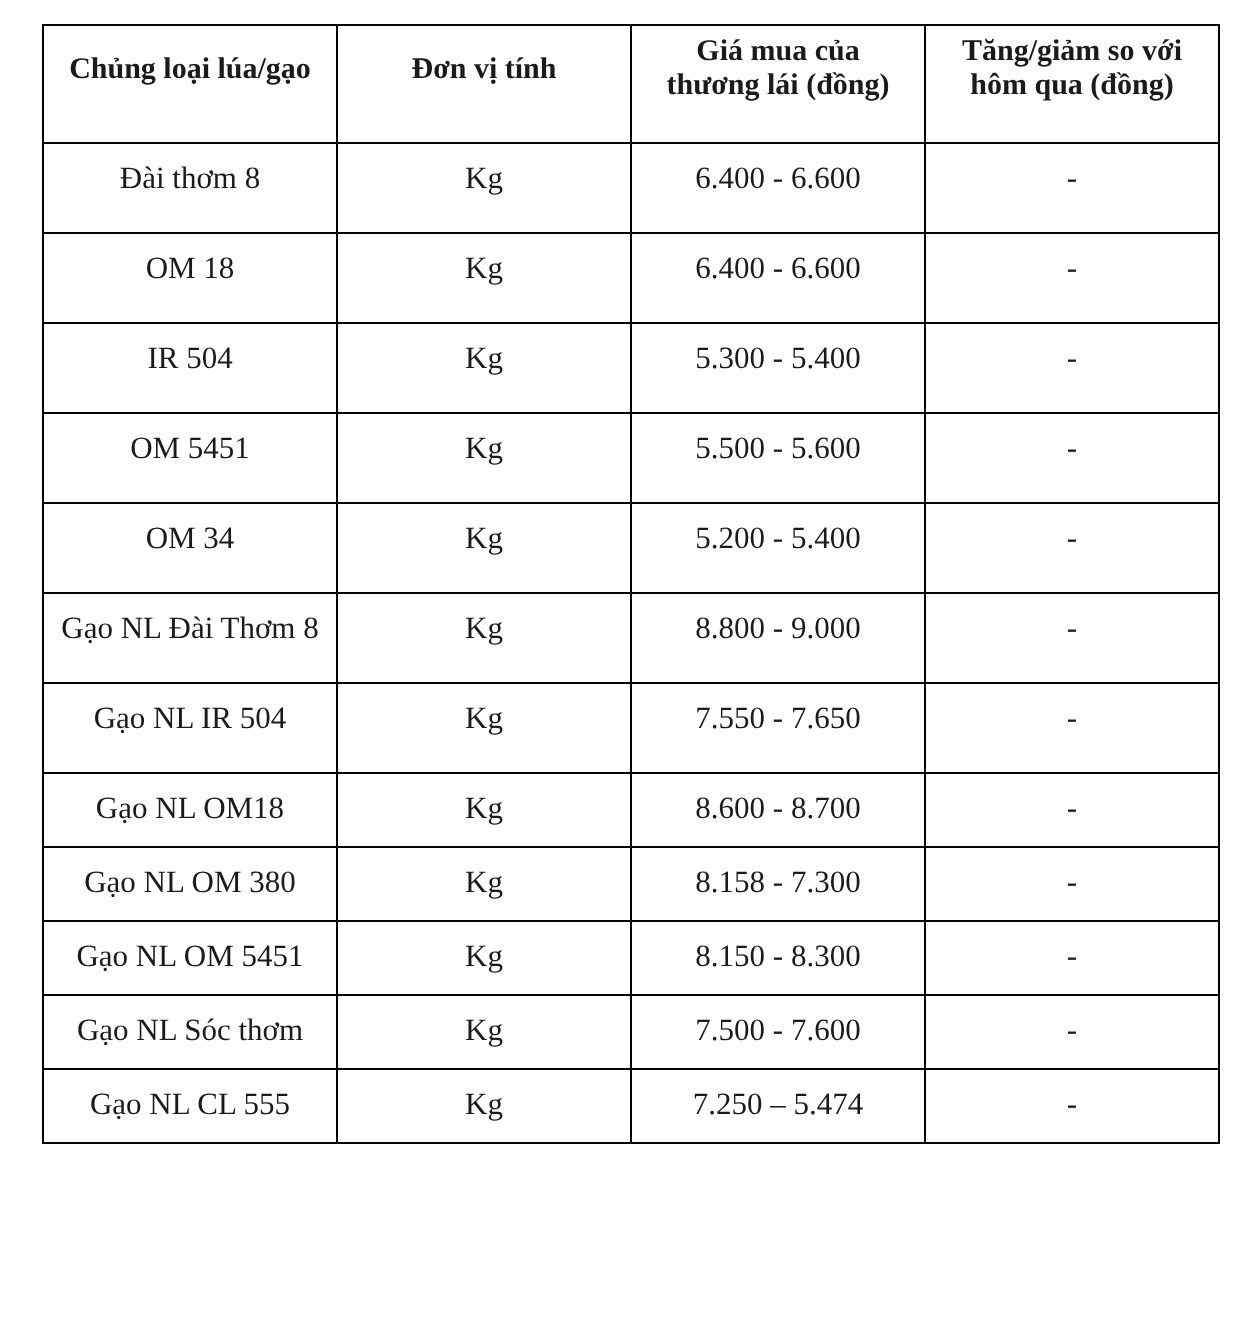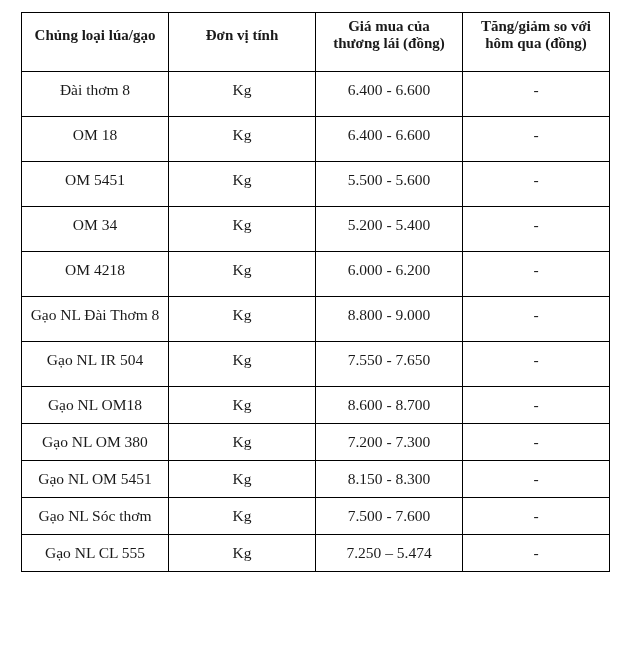--- a/index.html
+++ b/index.html
@@ -77,35 +77,35 @@
         <td>6.400 - 6.600</td>
         <td>-</td>
       </tr>
       <tr>
         <td>OM 18</td>
         <td>Kg</td>
         <td>6.400 - 6.600</td>
         <td>-</td>
       </tr>
       <tr>
+        <td>IR 504</td>
+        <td>Kg</td>
+        <td>5.300 - 5.400</td>
+        <td>-</td>
+      </tr>
+      <tr>
         <td>OM 5451</td>
         <td>Kg</td>
         <td>5.500 - 5.600</td>
         <td>-</td>
       </tr>
       <tr>
         <td>OM 34</td>
         <td>Kg</td>
         <td>5.200 - 5.400</td>
-        <td>-</td>
-      </tr>
-      <tr>
-        <td>OM 4218</td>
-        <td>Kg</td>
-        <td>6.000 - 6.200</td>
         <td>-</td>
       </tr>
       <tr>
         <td>Gạo NL Đài Thơm 8</td>
         <td>Kg</td>
         <td>8.800 - 9.000</td>
         <td>-</td>
       </tr>
       <tr>
         <td>Gạo NL IR 504</td>
@@ -115,21 +115,21 @@
       </tr>
       <tr class="short">
         <td>Gạo NL OM18</td>
         <td>Kg</td>
         <td>8.600 - 8.700</td>
         <td>-</td>
       </tr>
       <tr class="short">
         <td>Gạo NL OM 380</td>
         <td>Kg</td>
-        <td>7.200 - 7.300</td>
+        <td>8.158 - 7.300</td>
         <td>-</td>
       </tr>
       <tr class="short">
         <td>Gạo NL OM 5451</td>
         <td>Kg</td>
         <td>8.150 - 8.300</td>
         <td>-</td>
       </tr>
       <tr class="short">
         <td>Gạo NL Sóc thơm</td>

